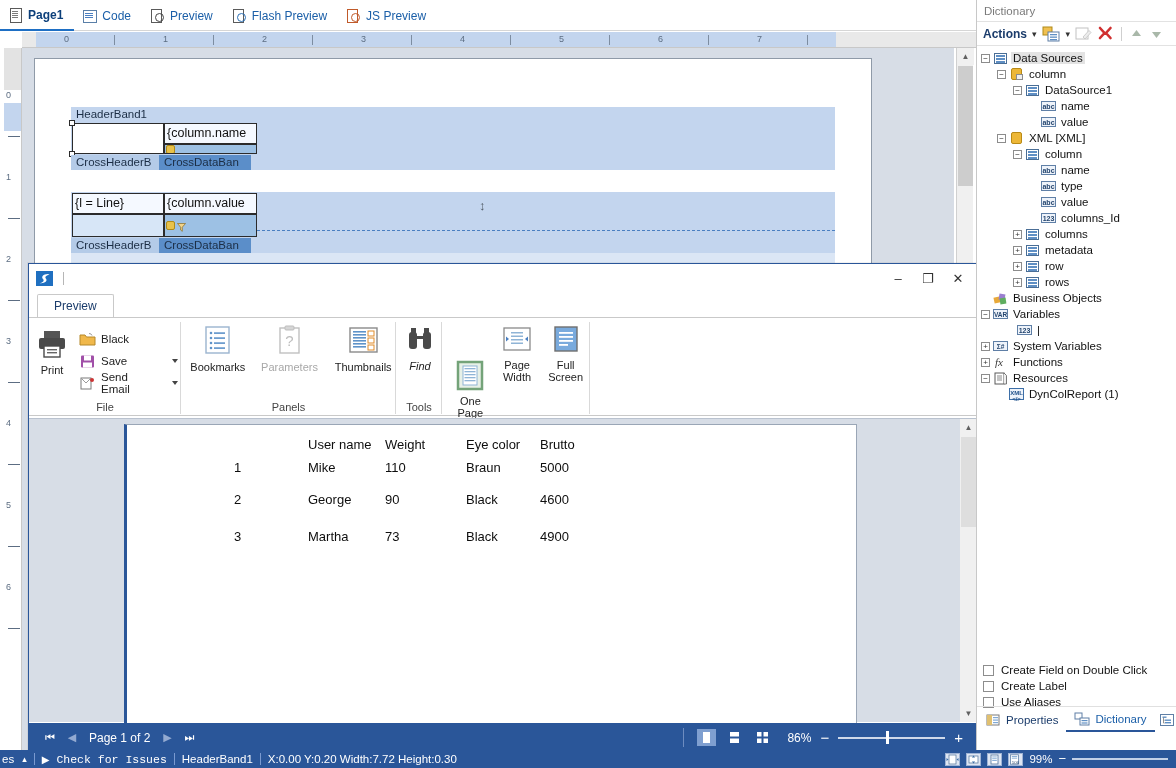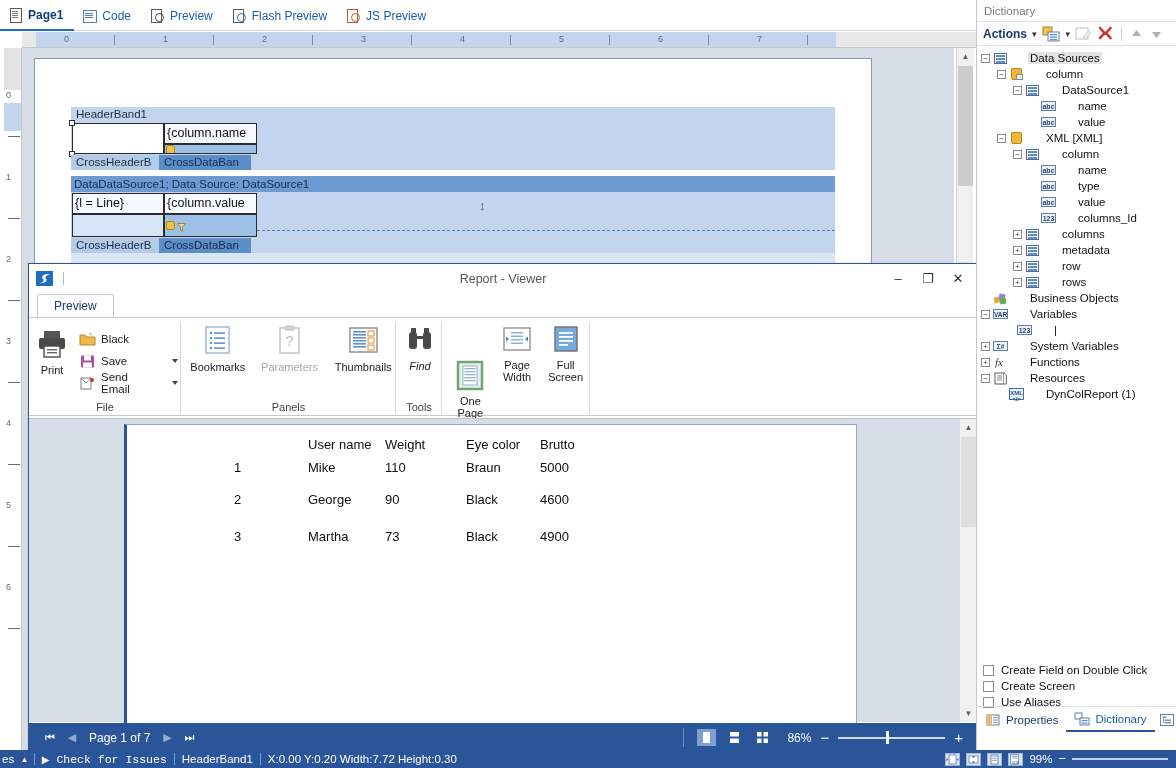--- a/index.html
+++ b/index.html
@@ -223,21 +223,21 @@
     border-bottom:1px solid #e2e2e2;}
   #dict-actions{height:24px;display:flex;align-items:center;gap:5px;padding-left:6px;border-bottom:1px solid #e2e2e2;}
   #dict-actions .lbl{font-size:12px;color:#1b3c6b;font-weight:bold;}
   .tbsep{width:1px;height:14px;background:#cfcfcf;margin:0 2px;}
 
   #tree{position:absolute;left:0;top:47px;right:0;bottom:88px;overflow:hidden;padding-top:3px;}
   .trow{display:flex;align-items:center;height:16px;font-size:11.5px;color:#111;white-space:nowrap;}
   .trow.sel .tlabel{background:#e3e3e3;}
   .texp{width:9px;height:9px;border:1px solid #8c8c8c;background:#fff;margin-right:3px;
     display:flex;align-items:center;justify-content:center;font-size:8px;line-height:7px;color:#333;flex:none;}
-  .ticon{width:15px;height:13px;margin-right:20px;flex:none;position:relative;text-decoration:underline;}
+  .ticon{width:15px;height:13px;margin-right:3px;flex:none;position:relative;text-decoration:underline;}
   .tlabel{padding:0 2px;}
 
   
   .i-table{position:absolute;left:1px;top:1px;width:13px;height:11px;background:#fff;border:1px solid #4a6e96;}
   .i-table i{position:absolute;left:1px;top:1px;right:1px;height:2px;background:#5f8fc4;}
   .i-table i:nth-child(2){top:4px;}
   .i-table i:nth-child(3){top:7px;}
   .i-db{position:absolute;left:2px;top:0px;width:11px;height:12px;background:#edb737;border:1px solid #b98a16;border-radius:2px;}
   .i-dbm{position:absolute;left:7px;top:6px;width:7px;height:6px;background:#efefef;border:1px solid #8c8c8c;}
   .i-abc{position:absolute;left:0px;top:1px;width:15px;height:10px;background:#eef3fa;border:1px solid #5f7fa6;
@@ -356,23 +356,20 @@
         <div class="sizer" style="left:34px;top:61px;"></div>
         <div class="sizer" style="left:34px;top:92px;"></div>
 
         <div class="crossband">
           <div class="part1"></div>
           <div class="part2"></div>
         </div>
         <div class="band-title" style="position:absolute;left:38px;top:96px;width:86px;">CrossHeaderB</div>
         <div class="band-title" style="position:absolute;left:126px;top:96px;width:92px;">CrossDataBan</div>
 
-        <div class="databand-title">
-          <div class="band-title" style="line-height:16px;">DataDataSource1; Data Source: DataSource1</div>
-        </div>
 
         <div class="databand gridcells"></div>
         <div class="txtcell" style="left:37px;top:134px;width:92px;height:21px;">{l = Line}</div>
         <div class="txtcell" style="left:129px;top:134px;width:93px;height:21px;">{column.value</div>
         <div class="lightcell" style="left:37px;top:155px;width:92px;height:23px;"></div>
         <div class="bluecell" style="left:129px;top:155px;width:93px;height:23px;">
           <span class="minidot" style="left:1px;top:6px;background:#e8c24a;border:1px solid #b08a18;border-radius:2px;"></span>
           <span class="minidot" style="left:12px;top:6px;">
             <svg width="9" height="9" viewBox="0 0 9 9">
                 <path d="M0.5 0.5 L8.5 0.5 L5.3 4.2 L5.3 8.3 L3.6 7.0 L3.6 4.2 Z" fill="#f2d48a" stroke="#8a6c22" stroke-width="0.7"></path>
@@ -403,21 +400,20 @@
   <div id="viewer">
 
     <div id="v-title">
       <div id="v-logo">
         <svg width="20" height="20" viewBox="0 0 20 20">
           <rect x="1" y="2" width="17" height="15" fill="#1f6fc0"></rect>
           <path d="M13 5 C8 5, 6 8, 8 10 C10 12, 7 14, 4.5 14 C9 15, 13 12, 11 9.8 C9.3 8, 11.5 6, 14.5 6 Z" fill="#ffffff"></path>
         </svg>
       </div>
       <div class="vsep"></div>
-      <div id="v-title-text">Report - Viewer</div>
       <div id="v-wbtns">
         <div class="wbtn">–</div>
         <div class="wbtn">❐</div>
         <div class="wbtn">✕</div>
       </div>
     </div>
 
     <div id="v-tabs">
       <div class="vtab">Preview</div>
     </div>
@@ -648,21 +644,21 @@
       <div id="v-vscroll">
         <div class="sb-arrow">▲</div>
         <div class="sb-thumb" style="top:18px;height:90px;background:#dedede;"></div>
         <div class="sb-arrow" style="position:absolute;bottom:0;">▼</div>
       </div>
     </div>
 
     <div id="v-status">
       <div class="navbtn" style="margin-left:10px;">⏮</div>
       <div class="navbtn dim">◀</div>
-      <div style="padding:0 6px;">Page 1 of 7</div>
+      <div style="padding:0 6px;">Page 1 of 2</div>
       <div class="navbtn dim">▶</div>
       <div class="navbtn">⏭</div>
 
       <div id="zoomgroup">
         <div style="width:1px;height:19px;background:#6d8cc0;margin-right:4px;"></div>
         <div class="vmodebtn on">
           <svg width="13" height="13" viewBox="0 0 13 13">
               <rect x="3" y="1" width="7" height="11" fill="#fff"></rect>
             </svg>
         </div>
@@ -936,21 +932,21 @@
       </div>
     </div>
 
     <div id="dict-checks">
       <label class="chkrow">
         <span class="chk"></span>
         <span>Create Field on Double Click</span>
       </label>
       <label class="chkrow">
         <span class="chk"></span>
-        <span>Create Screen</span>
+        <span>Create Label</span>
       </label>
       <label class="chkrow">
         <span class="chk"></span>
         <span>Use Aliases</span>
       </label>
     </div>
 
     <div id="dict-tabs">
       <div class="dtab2">
         <span style="width:16px;height:14px;">

